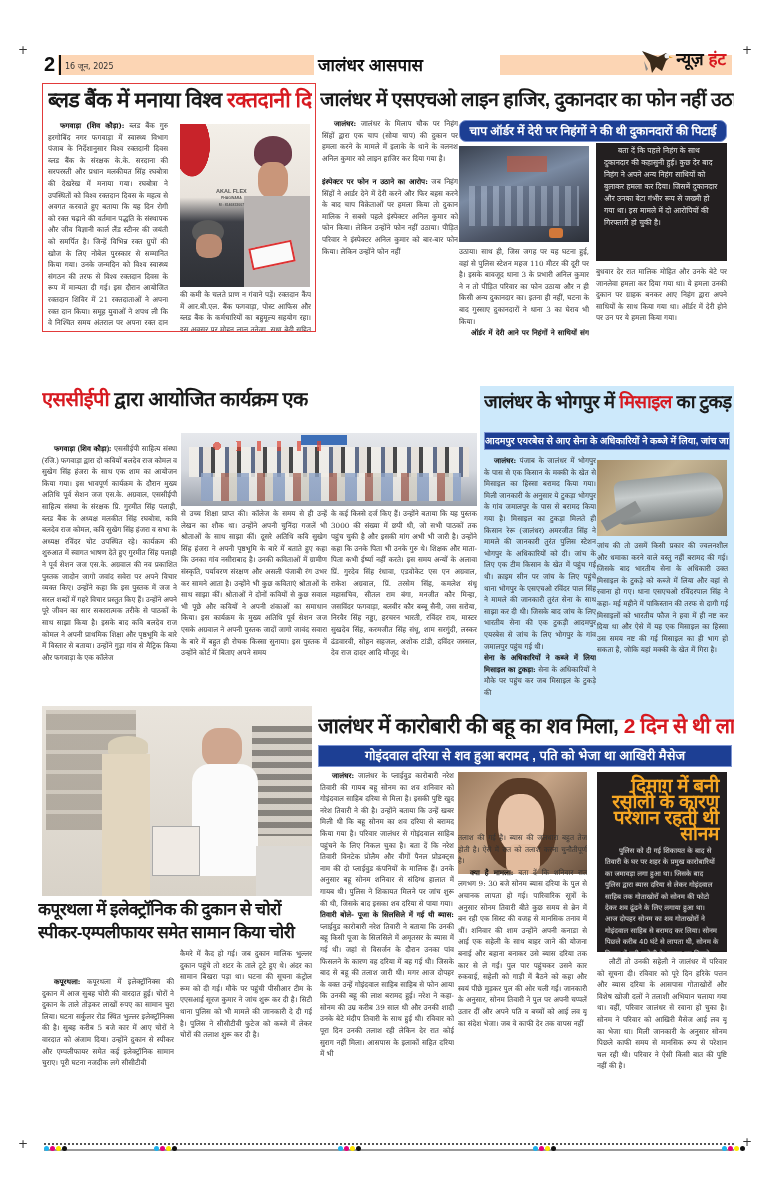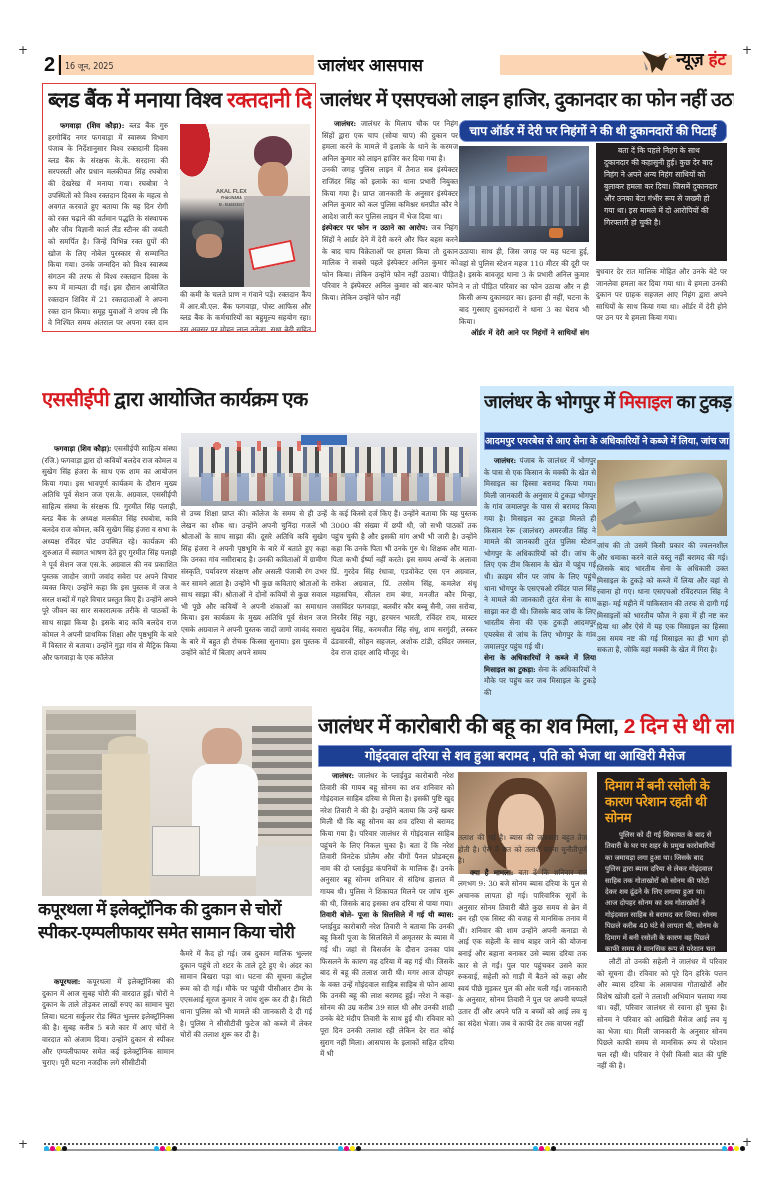--- a/index.html
+++ b/index.html
@@ -79,38 +79,38 @@
   <div class="abs" style="left:36px;top:64px;font-size:5.5px;font-weight:bold;color:#555;font-family:'Liberation Sans',sans-serif;text-align:center;line-height:7px;">
     <div>AKAL FLEX</div>
     <div style="font-size:3.5px;">PHAGWARA</div>
     <div style="font-size:3.5px;">M : 8146833007</div>
   </div>
 </div>
 <div class="body-text" style="left:180px; top:289px; width:131px; height:42px;">की कमी के चलते प्राण न गंवाने पड़ें। रक्तदान कैंप में आर.बी.एल. बैंक फगवाड़ा, पोस्ट आफिस और ब्लड बैंक के कर्मचारियों का बहुमूल्य सहयोग रहा। इस अवसर पर मोहन लाल तनेजा, सुधा बेदी सहित अन्य गणमान्य भी उपस्थित थे।</div>
 
 <div class="headline" style="left:320px; top:86px; width:414px; font-size:19.5px; line-height:26px;">जालंधर में एसएचओ लाइन हाजिर, दुकानदार का फोन नहीं उठाने पर कार्रवाई</div>
 <div class="body-text" style="left:322px; top:118px; width:136px; height:218px; text-indent:12px;">
-  <b>जालंधर:</b> <span>जालंधर के मिलाप चौक पर निहंग सिंहों द्वारा एक चाप (सोया चाप) की दुकान पर हमला करने के मामले में इलाके के थाने के करमज अनिल कुमार को लाइन हाजिर कर दिया गया है।</span><br>
-  <span>उनकी जगह पुलिस लाइन में तैनात सब इंस्पेक्टर राजिंदर सिंह को इलाके का थाना प्रभारी नियुक्त किया गया है। प्राप्त जानकारी के अनुसार इंस्पेक्टर अनिल कुमार को कल पुलिस कमिश्नर धनप्रीत कौर ने आदेश जारी कर पुलिस लाइन में भेज दिया था।</span><br>
+  <b>जालंधर:</b> <span>जालंधर के मिलाप चौक पर निहंग सिंहों द्वारा एक चाप (सोया चाप) की दुकान पर हमला करने के मामले में इलाके के थाने के वलनश अनिल कुमार को लाइन हाजिर कर दिया गया है।</span><br>
+  <br>
   <b>इंस्पेक्टर पर फोन न उठाने का आरोप:</b> <span>जब निहंग सिंहों ने आर्डर देने में देरी करने और फिर बहस करने के बाद चाप विक्रेताओं पर हमला किया तो दुकान मालिक ने सबसे पहले इंस्पेक्टर अनिल कुमार को फोन किया। लेकिन उन्होंने फोन नहीं उठाया। पीड़ित परिवार ने इंस्पेक्टर अनिल कुमार को बार-बार फोन किया। लेकिन उन्होंने फोन नहीं</span>
 </div>
 <div class="blue-bar" style="left:459px; top:120px; width:268px; height:22px; font-size:12px; line-height:20px;border-radius:7px;">चाप ऑर्डर में देरी पर निहंगों ने की थी दुकानदारों की पिटाई</div>
 <div class="photo" style="left:459px; top:146px; width:130px; height:96px; background:linear-gradient(160deg,#3a4250 0%,#7b8ba3 40%,#4d5566 70%,#2c3038 100%);">
   <div class="abs" style="left:10px;top:40px;width:110px;height:40px;background:repeating-linear-gradient(90deg,#a0adc2 0 6px,#5e6a80 6px 12px);opacity:0.6;"></div>
   <div class="abs" style="left:48px;top:10px;width:40px;height:16px;background:#b95a44;opacity:0.7;"></div>
   <div class="abs" style="left:90px;top:82px;width:14px;height:10px;background:#d2783a;border-radius:3px;"></div>
 </div>
 <div class="body-text" style="left:459px; top:246px; width:130px; height:92px;">
   <span>उठाया। साथ ही, जिस जगह पर यह घटना हुई, वहां से पुलिस स्टेशन महज 110 मीटर की दूरी पर है। इसके बावजूद थाना 3 के प्रभारी अनिल कुमार ने न तो पीड़ित परिवार का फोन उठाया और न ही किसी अन्य दुकानदार का। इतना ही नहीं, घटना के बाद गुस्साए दुकानदारों ने थाना 3 का घेराव भी किया।</span><br>
   <b style="padding-left:12px;">ऑर्डर में देरी आने पर निहंगों ने साथियों संग किया था हमला:</b> 
 </div>
 <div class="dark-box" style="left:596px; top:143px; width:131px; height:118px;">
   <div class="db">बता दें कि पहले निहंग के साथ दुकानदार की कहासुनी हुई। कुछ देर बाद निहंग ने अपने अन्य निहंग साथियों को बुलाकर हमला कर दिया। जिसमें दुकानदार और उनका बेटा गंभीर रूप से जख्मी हो गया था। इस मामले में दो आरोपियों की गिरफ्तारी हो चुकी है।</div>
 </div>
-<div class="body-text" style="left:596px; top:266px; width:131px; height:72px;">बुधवार देर रात मालिक मोहित और उनके बेटे पर जानलेवा हमला कर दिया गया था। ये हमला उनकी दुकान पर ग्राहक सहजल आए निहंग द्वारा अपने साथियों के साथ किया गया था। ऑर्डर में देरी होने पर उन पर ये हमला किया गया।</div>
+<div class="body-text" style="left:596px; top:266px; width:131px; height:72px;">बुधवार देर रात मालिक मोहित और उनके बेटे पर जानलेवा हमला कर दिया गया था। ये हमला उनकी दुकान पर ग्राहक बनकर आए निहंग द्वारा अपने साथियों के साथ किया गया था। ऑर्डर में देरी होने पर उन पर ये हमला किया गया।</div>
 
 <div class="headline" style="left:42px; top:386px; width:266px; font-size:20px; line-height:26px;">
   <span class="hl-red">एससीईपी</span>
   <span>द्वारा आयोजित कार्यक्रम एक शाम दो कवियों के नाम</span>
 </div>
 <div class="body-text" style="left:42px; top:444px; width:135px; height:290px; text-indent:12px;font-family:Liberation Serif, serif;">
   <b>फगवाड़ा (शिव कौड़ा):</b> <span>एससीईपी साहित्य संस्था (रजि.) फगवाड़ा द्वारा दो कवियों बलदेव राज कोमल व सुखेग सिंह हंजरा के साथ एक शाम का आयोजन किया गया। इस भावपूर्ण कार्यक्रम के दौरान मुख्य अतिथि पूर्व सेशन जज एस.के. अग्रवाल, एससीईपी साहित्य संस्था के संरक्षक प्रि. गुरमीत सिंह पलाही, ब्लड बैंक के अध्यक्ष मलकीत सिंह रघबोत्रा, कवि बलदेव राज कोमल, कवि सुखेग सिंह हंजरा व सभा के अध्यक्ष रविंदर चोट उपस्थित रहे। कार्यक्रम की शुरुआत में स्वागत भाषण देते हुए गुरमीत सिंह पलाही ने पूर्व सेशन जज एस.के. अग्रवाल की नव प्रकाशित पुस्तक जादोन जागो जवांद सवेरा पर अपने विचार व्यक्त किए। उन्होंने कहा कि इस पुस्तक में जज ने सरल शब्दों में गहरे विचार प्रस्तुत किए हैं। उन्होंने अपने पूरे जीवन का सार सकारात्मक तरीके से पाठकों के साथ साझा किया है। इसके बाद कवि बलदेव राज कोमल ने अपनी प्राथमिक शिक्षा और पृष्ठभूमि के बारे में विस्तार से बताया। उन्होंने गुड़ा गांव से मैट्रिक किया और फगवाड़ा के एक कॉलेज</span>
 </div>
 <div class="photo" style="left:181px; top:433px; width:296px; height:73px; background:linear-gradient(180deg,#e6e8ec 0%,#d6d9df 50%,#9aa0aa 100%);">
   <div class="abs" style="left:8px;top:14px;width:280px;height:30px;background:repeating-linear-gradient(90deg,#f2efe9 0 10px,#4b5a7a 10px 14px,#e8e2da 14px 22px,#2d2d2d 22px 26px);opacity:0.85;"></div>
@@ -169,21 +169,21 @@
 <div class="photo" style="left:458px; top:772px; width:129px; height:102px; background:linear-gradient(135deg,#9a7a5e 0%,#c8a688 40%,#6b5340 100%);">
   <div class="abs" style="left:28px;top:6px;width:70px;height:92px;border-radius:45% 45% 40% 40%;background:#5a3c28;"></div>
   <div class="abs" style="left:40px;top:22px;width:46px;height:60px;border-radius:45%;background:#e7c3a8;"></div>
   <div class="abs" style="left:48px;top:72px;width:34px;height:30px;background:#e3bc9e;border-radius:30%;"></div>
 </div>
 <div class="body-text" style="left:458px; top:832px; width:129px; height:266px;">
   <span>तलाश की गई है। ब्यास की जलधारा बहुत तेज होती है। ऐसे में रात को तलाश करना चुनौतीपूर्ण है।</span><br>
   <b style="padding-left:12px;">क्या है मामला:</b> <span>बता दें कि शनिवार रात लगभग 9: 30 बजे सोनम ब्यास दरिया के पुल से अचानक लापता हो गई। पारिवारिक सूत्रों के अनुसार सोनम तिवारी बीते कुछ समय से ब्रेन में बन रही एक सिस्ट की वजह से मानसिक तनाव में थीं। शनिवार की शाम उन्होंने अपनी कनाडा से आई एक सहेली के साथ बाहर जाने की योजना बनाई और बहाना बनाकर उसे ब्यास दरिया तक कार से ले गईं। पुल पार पहुंचकर उसने कार रुकवाई, सहेली को गाड़ी में बैठने को कहा और स्वयं पीछे मुड़कर पुल की ओर चली गईं। जानकारी के अनुसार, सोनम तिवारी ने पुल पर अपनी चप्पलें उतार दीं और अपने पति व बच्चों को आई लव यू का संदेश भेजा। जब वे काफी देर तक वापस नहीं</span>
 </div>
 <div class="dark-box" style="left:597px; top:772px; width:130px; height:180px;">
-  <div class="dh" style="font-size:13px; line-height:16px;">दिमाग में बनी रसोली के कारण परेशान रहती थी सोनम</div>
+  <div class="dh" style="font-size:19px; line-height:16px;text-align:right;">दिमाग में बनी रसोली के कारण परेशान रहती थी सोनम</div>
   <div class="db" style="font-size:7px; line-height:11.4px;">पुलिस को दी गई शिकायत के बाद से तिवारी के घर पर शहर के प्रमुख कारोबारियों का जमावड़ा लगा हुआ था। जिसके बाद पुलिस द्वारा ब्यास दरिया से लेकर गोइंदवाल साहिब तक गोताखोरों को सोनम की फोटो देकर शव ढूंढने के लिए लगाया हुआ था। आज दोपहर सोनम का शव गोताखोरों ने गोइंदवाल साहिब से बरामद कर लिया। सोनम पिछले करीब 40 घंटे से लापता थी, सोनम के दिमाग में बनी रसोली के कारण वह पिछले काफी समय से मानसिक रूप से परेशान चल रही थी। सोनम के लापता होने के बाद से शहर की कारोबारी लॉबी परिवार से संवेदना जताने के लिए पहुंच रही थी</div>
 </div>
 <div class="body-text" style="left:597px; top:956px; width:130px; height:188px; text-indent:12px;">लौटीं तो उनकी सहेली ने जालंधर में परिवार को सूचना दी। रविवार को पूरे दिन हरिके पत्तन और ब्यास दरिया के आसपास गोताखोरों और विशेष खोजी दलों ने तलाशी अभियान चलाया गया था। वहीं, परिवार जालंधर से रवाना हो चुका है। सोनम ने परिवार को आखिरी मैसेज आई लव यू का भेजा था। मिली जानकारी के अनुसार सोनम पिछले काफी समय से मानसिक रूप से परेशान चल रही थी। परिवार ने ऐसी किसी बात की पुष्टि नहीं की है।</div>
 
 <div class="dots-line"></div>
 <div class="gray-line"></div>
 <div class="cmyk" style="left:44px;">
     <span style="background:#1fb4f0"></span>
     <span style="background:#e6007e"></span>
     <span style="background:#ffe600"></span>

